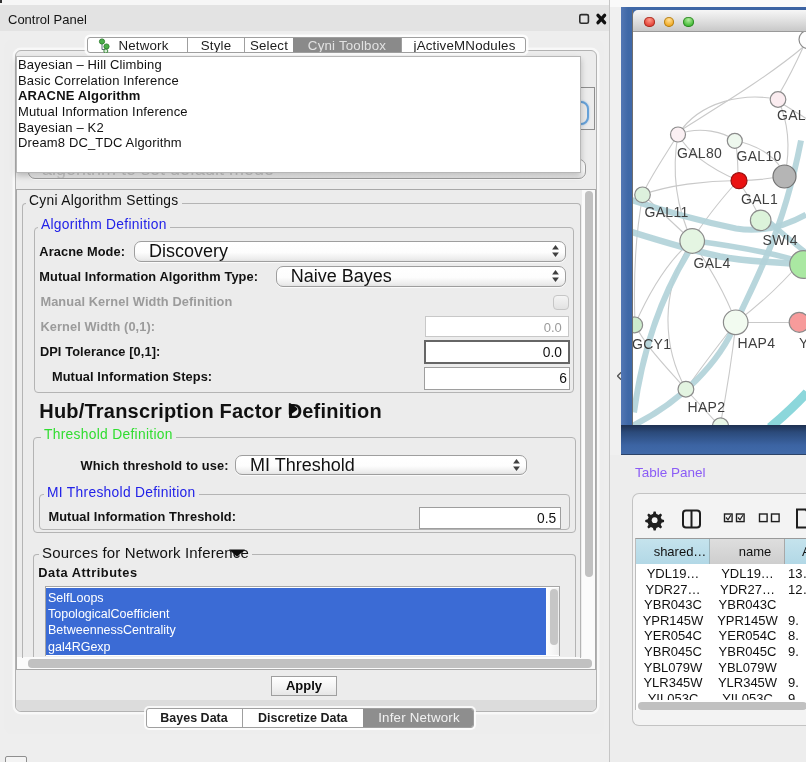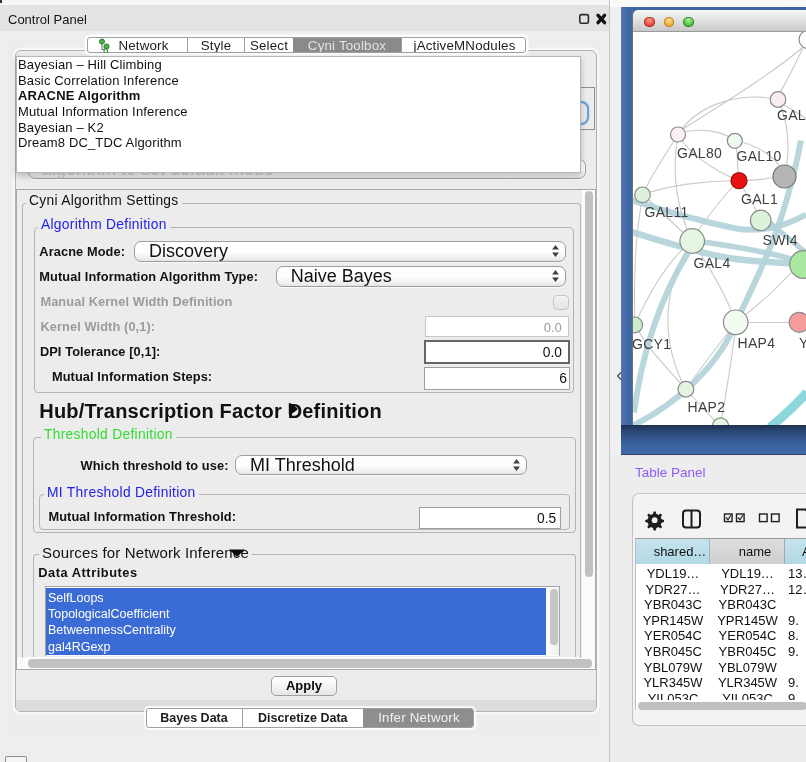--- a/index.html
+++ b/index.html
@@ -293,21 +293,21 @@
 
 <div class="lbl" style="left:38.2px;top:567.5px;letter-spacing:0.55px;">Data Attributes</div>
 
 <div class="abs" style="left:44.5px;top:586px;width:515.5px;height:70px;background:#fff;border:1px solid #a5a5a5;border-bottom:none;box-sizing:border-box;overflow:hidden;">
   <div class="abs" style="left:0.5px;top:1px;width:500px;height:67.4px;background:#3b6bd5;"></div>
   <div class="abs" style="left:2.5px;top:2.6px;color:#fff;font-size:12.5px;line-height:16.4px;white-space:nowrap;">SelfLoops<br>TopologicalCoefficient<br>BetweennessCentrality<br>gal4RGexp</div>
   <div class="abs" style="left:500.5px;top:1px;width:14px;height:67.4px;background:linear-gradient(90deg,#ffffff,#ededed);"></div>
   <div class="abs" style="left:504px;top:2px;width:8.5px;height:55.5px;background:#c6c6c6;border-radius:4px;"></div>
 </div>
 
-<div class="abs" style="left:271px;top:676px;width:66px;height:19.5px;background:linear-gradient(#ffffff,#f4f4f4 50%,#e6e6e6);border:1px solid #9f9f9f;border-radius:5px;box-sizing:border-box;text-align:center;line-height:17.5px;font-size:13px;color:#0a0a0a;font-weight:bold;">Apply</div>
+<div class="abs" style="left:271px;top:676px;width:66px;height:19.5px;background:linear-gradient(#ffffff,#f4f4f4 50%,#e6e6e6);border:1px solid #9f9f9f;border-radius:0;box-sizing:border-box;text-align:center;line-height:17.5px;font-size:13px;color:#0a0a0a;font-weight:bold;">Apply</div>
 
 <div class="abs" style="left:145.5px;top:708px;width:328.5px;height:19.7px;background:#fff;border:1px solid #9f9f9f;border-radius:3px;box-sizing:border-box;overflow:hidden;font-size:12.5px;font-weight:bold;color:#1c1c1c;box-shadow:0 0 0 2px rgba(255,255,255,.8);">
   <div class="seg" style="left:0;width:96px;line-height:18px;border-right:1px solid #9f9f9f;">Bayes Data</div>
   <div class="seg" style="left:96px;width:120.5px;line-height:18px;">Discretize Data</div>
   <div class="seg" style="left:216.5px;width:112px;line-height:18px;background:#8e8e8e;color:#f2f2f2;font-weight:normal;font-size:13.3px;letter-spacing:0.2px;">Infer Network</div>
 </div>
 
 <div class="abs" style="left:5px;top:756px;width:20px;height:10px;background:#f4f4f4;border:1px solid #8f8f8f;border-radius:2px;"></div>
 
 <div class="abs" style="left:16px;top:56px;width:564.5px;height:117px;background:#fff;border:1px solid #b7b7b7;box-sizing:border-box;box-shadow:0 3px 6px rgba(0,0,0,.22);font-size:13px;">

